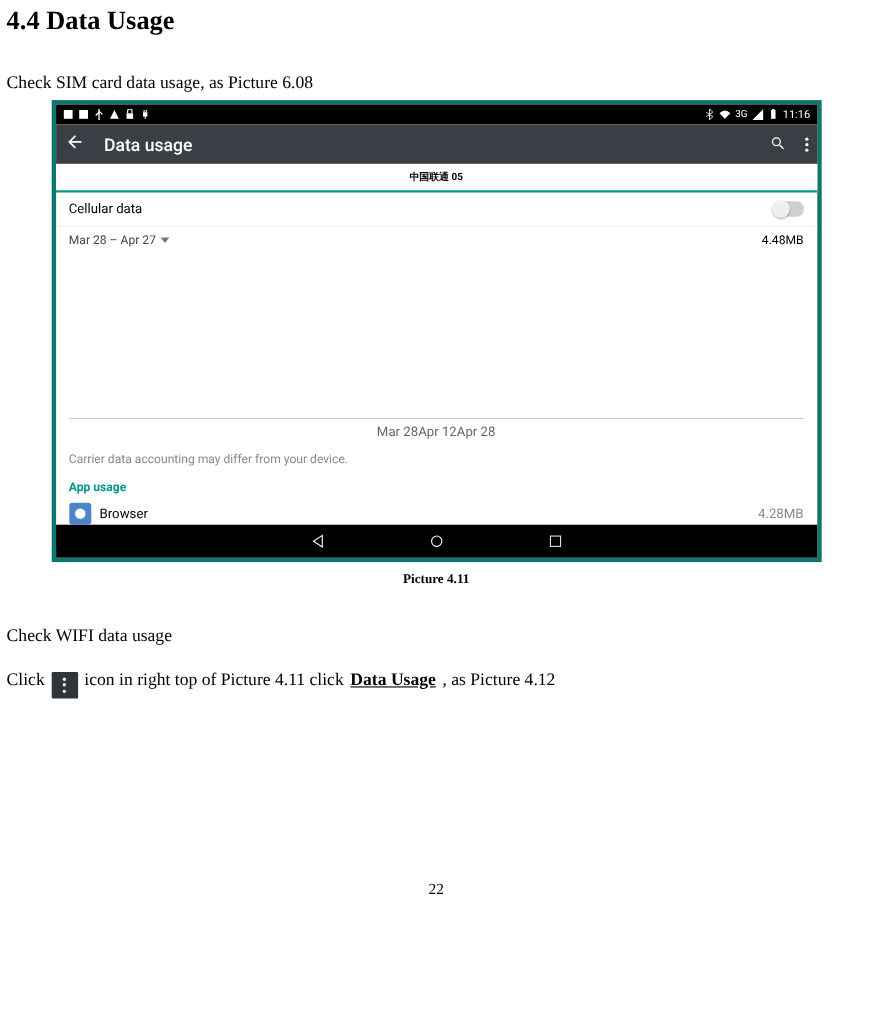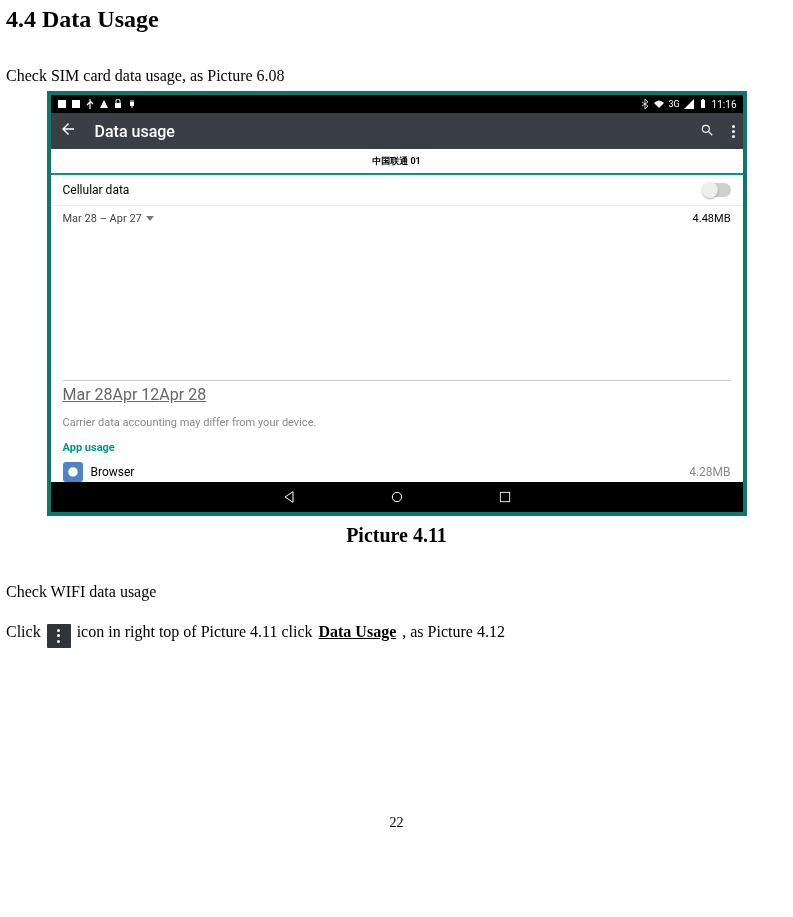--- a/index.html
+++ b/index.html
@@ -65,30 +65,30 @@
       width: 28px; height:14px; background:#cfcfcf; border-radius:8px; position:relative;
     }
     .toggle::after {
       content:""; position:absolute; width:16px; height:16px; border-radius:50%; background:#efefef; top:-1px; left:-1px; box-shadow:0 1px 2px rgba(0,0,0,0.3);
     }
     .date-row { display:flex; align-items:center; padding:6px 12px; font-size:11px; color:#444; justify-content:space-between; }
     .date-left { display:flex; align-items:center; gap:4px; }
     .chevron-down { width:0; height:0; border-left:4px solid transparent; border-right:4px solid transparent; border-top:5px solid #777; }
     
     .chart-area { height:148px; margin: 2px 12px 0 12px; border-bottom:1px solid #ccc; position:relative; }
-    .chart-axis { display:flex; justify-content:flex-start; font-size:16px; color:#666; padding: 4px 12px 6px 12px; text-decoration: underline; }
+    .chart-axis { display:flex; justify-content:center; font-size:12px; color:#666; padding: 4px 12px 6px 12px; }
     .disclaimer { font-size:11px; color:#888; padding: 6px 12px; }
     .app-usage { font-size:11px; font-weight:700; color:#009688; padding: 6px 12px 4px 12px; }
     .app-row { display:flex; align-items:center; padding: 4px 12px 0 12px; font-size:12px; gap:8px; }
     .app-row .value { margin-left:auto; color:#888; }
     .app-icon { width:20px; height:20px; background:#4c84c5; border-radius:3px; display:flex; align-items:center; justify-content:center; }
     
     .navbar { background:#000; height:30px; display:flex; align-items:center; justify-content:center; gap:90px; }
     .nav-btn { width:18px; height:18px; display:flex; align-items:center; justify-content:center; }
-    .caption { text-align:center; font-weight:bold; font-size:20px; margin: 4px 0 36px 0; }
+    .caption { text-align:center; font-weight:bold; font-size:12px; margin: 4px 0 36px 0; }
     .wifi-heading { margin: 0 0 18px 6px; font-size:16px; }
     .click-line { margin: 0 0 6px 6px; font-size:16px; display:flex; align-items:flex-end; gap:6px; flex-wrap:wrap; line-height:1.6; }
     .menu-icon-box { width:24px; height:24px; background:#2f3538; display:inline-flex; align-items:center; justify-content:center; border-radius:1px; position:relative; top:3px; }
     .menu-dots { width:3px; height:14px; display:flex; flex-direction:column; justify-content:space-between; }
     .menu-dots span { width:3px; height:3px; background:#fff; border-radius:50%; }
     .underline { text-decoration: underline; }
     .page-number { text-align:center; font-size:14px; margin-top: 170px; }
   </style>
 </head>
 <body>
@@ -178,21 +178,21 @@
     </span>
     <span style="display:flex;flex-direction:column;gap:2px;">
       <span style="width:3px;height:3px;background:#fff;border-radius:50%;"></span>
       <span style="width:3px;height:3px;background:#fff;border-radius:50%;"></span>
       <span style="width:3px;height:3px;background:#fff;border-radius:50%;"></span>
     </span>
   </div>
 
   <div class="tabs">
     <div class="tab active">
-        <span>中国联通 01</span>
+        <span>中国联通 05</span>
       </div>
   </div>
 
   <div class="row">
     <span>Cellular data</span>
     <span class="toggle"></span>
   </div>
 
   <div class="date-row">
     <span class="date-left">

